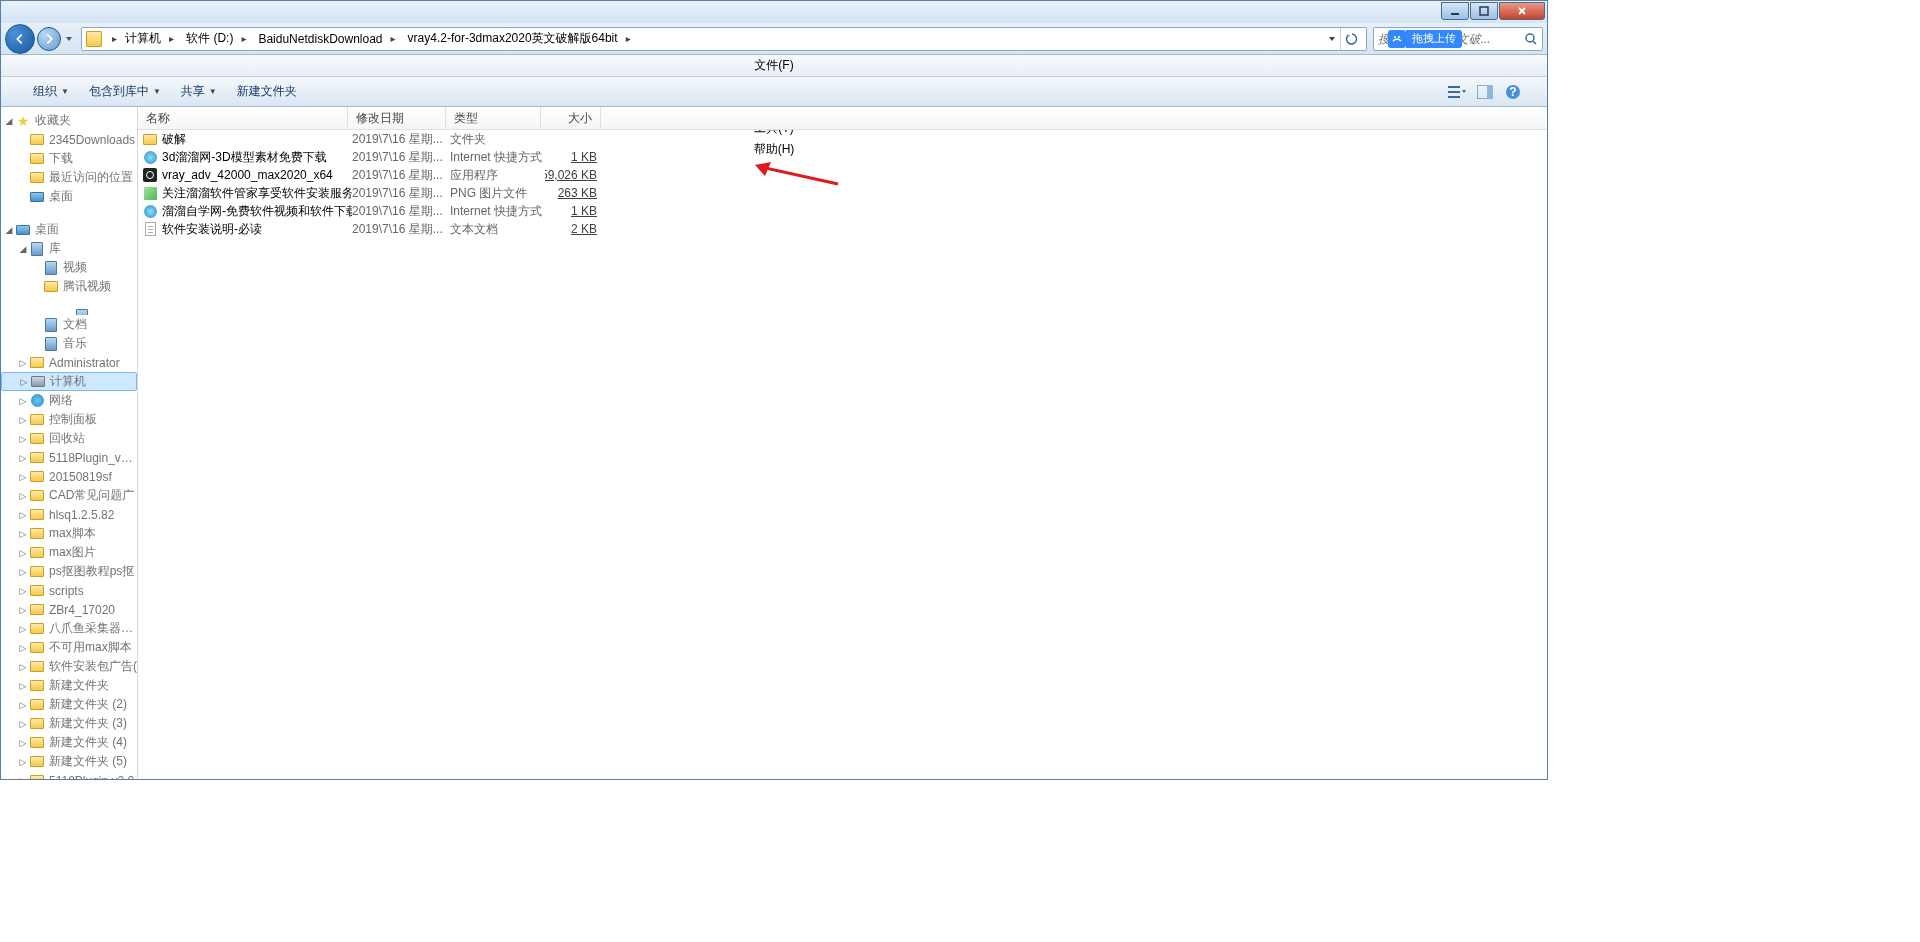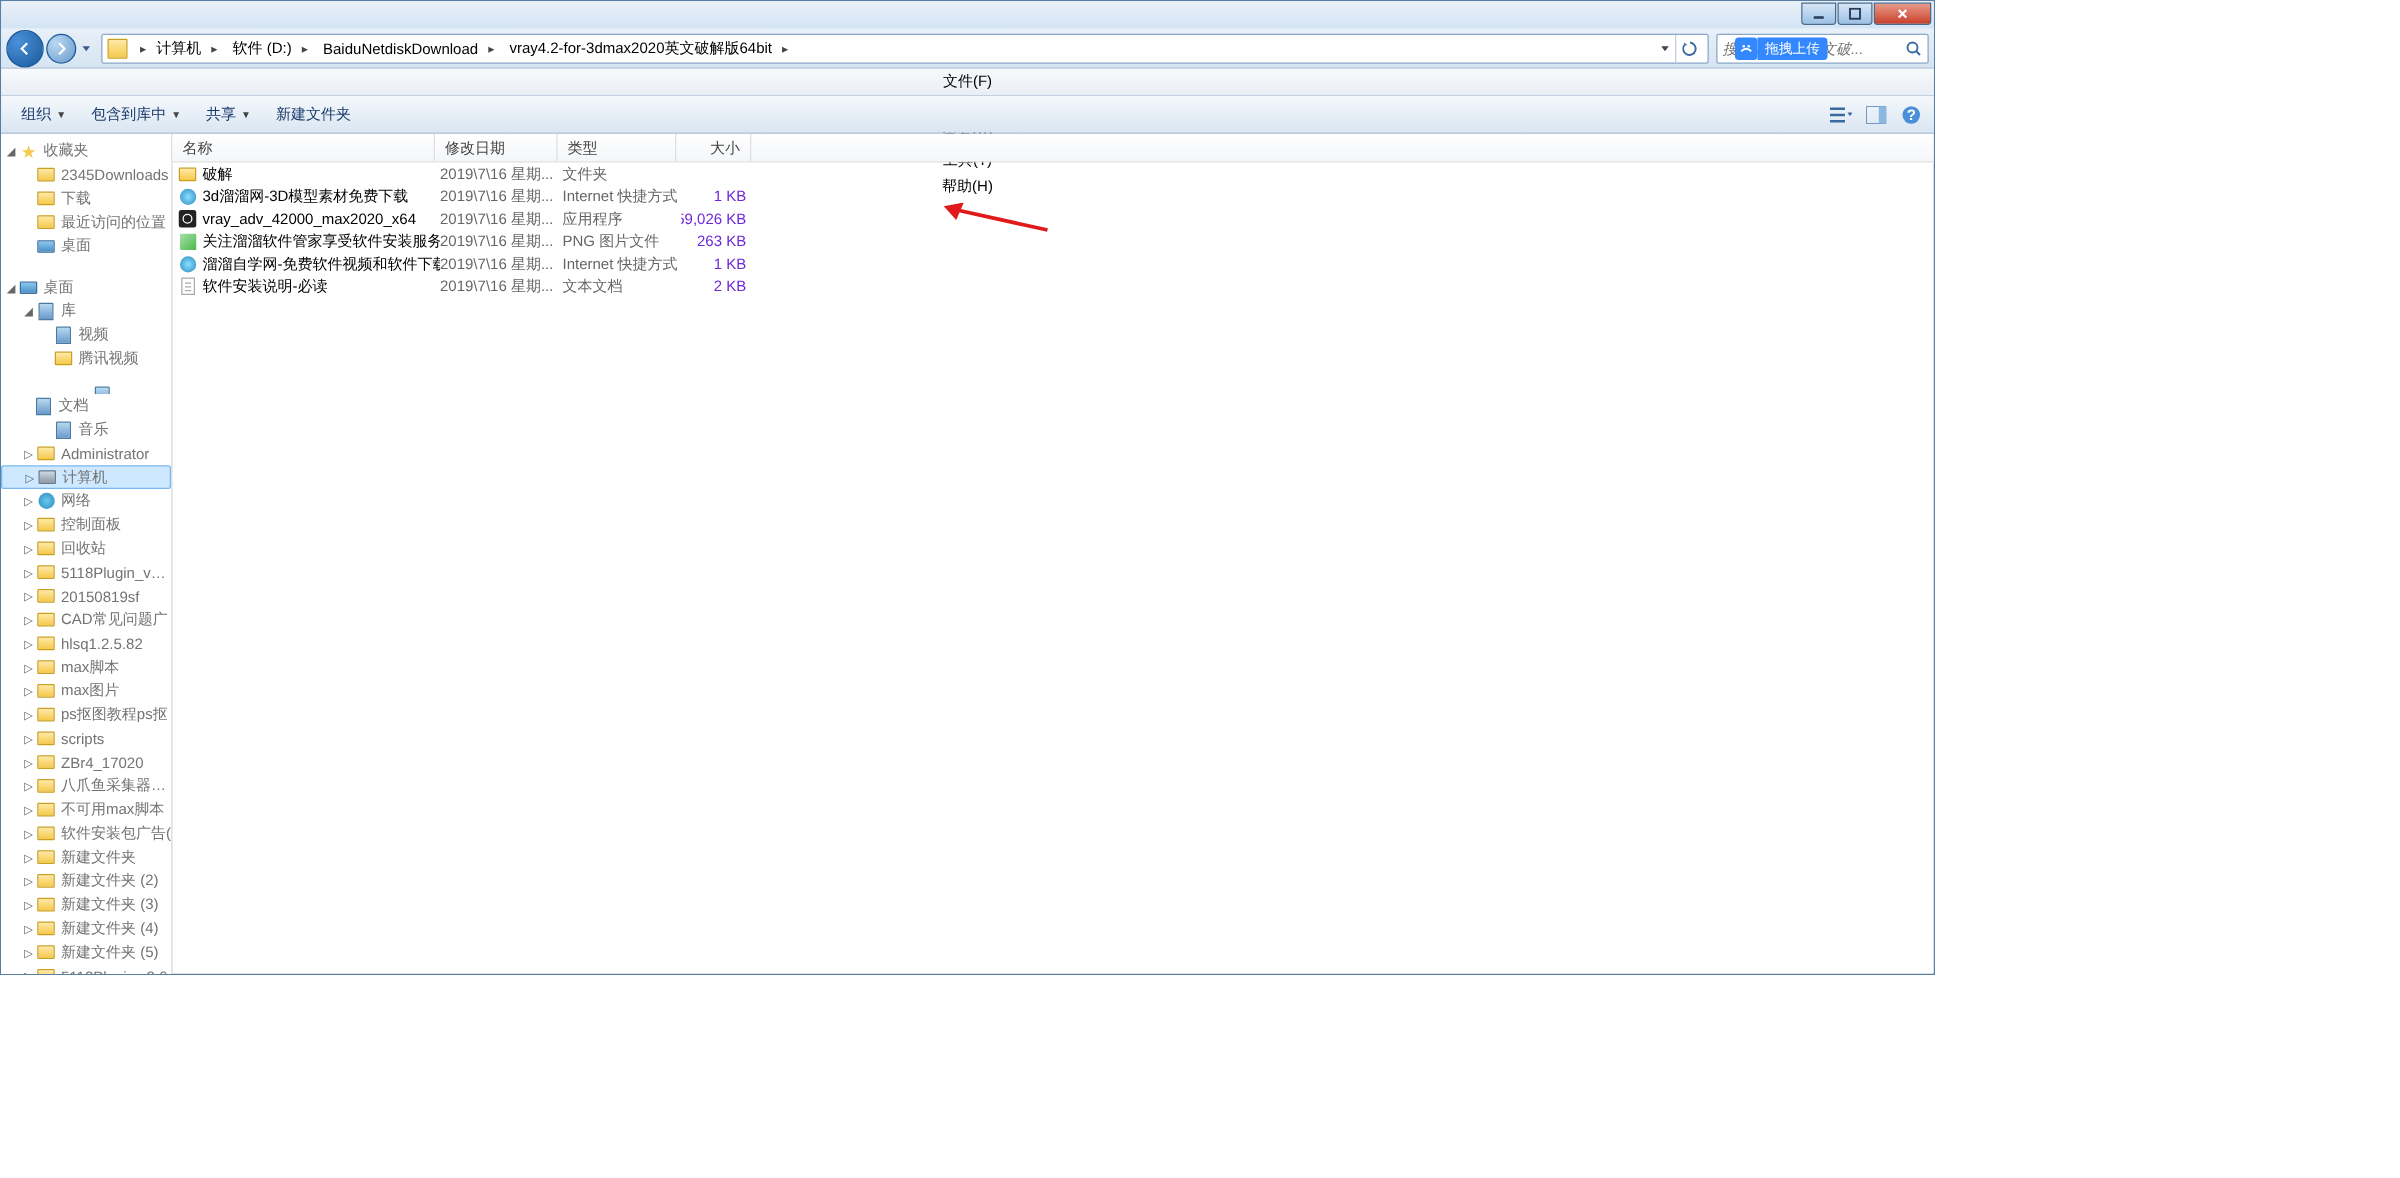--- a/index.html
+++ b/index.html
@@ -32,21 +32,21 @@
 .search-box input { border: none; outline: none; width: 100%; color: #777; font-style: italic; background: transparent; }
 .baidu-badge { position: absolute; left: 14px; top: 2px; width: 18px; height: 18px; background: #3388ff; border-radius: 3px; display: flex; align-items: center; justify-content: center; }
 .baidu-upload { position: absolute; left: 32px; top: 2px; height: 18px; padding: 0 6px; background: #3388ff; color: #fff; font-size: 11px; display: flex; align-items: center; border-radius: 0 3px 3px 0; }
 .search-mag { margin-left: auto; width: 16px; height: 16px; display: flex; align-items: center; justify-content: center; cursor: default; }
 
 
 .menubar { height: 22px; background: linear-gradient(to bottom, #f8fafc, #e8eef5); display: flex; align-items: center; padding: 0 4px; border-bottom: 1px solid #c0d0e0; flex-direction: column; }
 .menu-item { padding: 2px 8px; cursor: default; }
 
 
-.toolbar { height: 30px; background: linear-gradient(to bottom, #f4f8fc, #dae6f2); display: flex; align-items: center; padding: 0 6px; border-bottom: 1px solid #a0b8d0; }
+.toolbar { height: 30px; background: linear-gradient(to bottom, #f4f8fc, #dae6f2); display: flex; align-items: center; padding: 0 22px; border-bottom: 1px solid #a0b8d0; }
 .tb-btn { padding: 3px 10px; display: flex; align-items: center; cursor: default; color: #1a3a6a; }
 .tb-btn .dd { margin-left: 4px; font-size: 8px; color: #444; }
 .tb-spacer { flex: 1; }
 .tb-icon { width: 24px; height: 24px; display: flex; align-items: center; justify-content: center; cursor: default; margin-left: 4px; }
 
 
 .body-split { flex: 1; display: flex; overflow: hidden; }
 .sidebar { width: 137px; background: #fff; border-right: 1px solid #d8d8d8; overflow-y: auto; overflow-x: hidden; padding-top: 4px; }
 .tree-item { display: flex; align-items: center; height: 19px; padding-left: 2px; cursor: default; white-space: nowrap; overflow: hidden; }
 .tree-item.selected { background: #cde8ff; border: 1px solid #7ab8f0; border-radius: 2px; }
@@ -67,21 +67,21 @@
 .col-name { width: 210px; }
 .col-date { width: 98px; font-family: Liberation Serif, serif; }
 .col-type { width: 95px; }
 .col-size { width: 60px; justify-content: flex-end; padding-right: 8px; padding-left: 0; }
 .file-list { flex: 1; overflow: auto; }
 .file-row { height: 18px; display: flex; align-items: center; cursor: default; padding-left: 4px; }
 .cell { display: flex; align-items: center; overflow: hidden; white-space: nowrap; text-overflow: ellipsis; color: #000; }
 .cell.c-name { width: 210px; }
 .cell.c-date { width: 98px; color: #666; }
 .cell.c-type { width: 95px; color: #666; }
-.cell.c-size { width: 60px; color: #6d28d9; justify-content: flex-end; padding-right: 8px; }
+.cell.c-size { width: 60px; color: #404040; justify-content: flex-end; padding-right: 8px; text-decoration: underline; }
 .f-icon { width: 16px; height: 16px; margin-right: 4px; flex-shrink: 0; display: flex; align-items: center; justify-content: center; }
 .icon-exe { background: #222; width: 14px; height: 14px; border-radius: 2px; display: flex; align-items: center; justify-content: center; }
 .icon-exe::after { content: ""; width: 6px; height: 6px; border: 1.5px solid #fff; border-radius: 50%; }
 .icon-url { background: radial-gradient(circle, #8ae0ff, #2a88c0); width: 13px; height: 13px; border-radius: 50%; }
 .icon-png { background: linear-gradient(135deg, #a8e0a8, #4ab84a); width: 13px; height: 13px; border-radius: 1px; }
 .icon-txt { background: #fff; border: 1px solid #aaa; width: 11px; height: 14px; position: relative; }
 .icon-txt::before { content: ""; position: absolute; top: 3px; left: 2px; right: 2px; height: 1px; background: #aaa; box-shadow: 0 3px 0 #aaa, 0 6px 0 #aaa; }
 
 
 .arrow-annot { position: absolute; top: 55px; left: 615px; pointer-events: none; }
@@ -295,21 +295,21 @@
           </span>
           <span class="ti-label">腾讯视频</span>
         </div>
         <div class="tree-item" style="padding-left: 30px; flex-direction: column;">
           <span class="tree-exp"></span>
           <span class="ti-icon">
             <span class="icon-lib"></span>
           </span>
           <span class="ti-label">图片</span>
         </div>
-        <div class="tree-item" style="padding-left: 14px;">
+        <div class="tree-item" style="padding-left: 30px;">
           <span class="tree-exp"></span>
           <span class="ti-icon">
             <span class="icon-lib"></span>
           </span>
           <span class="ti-label">文档</span>
         </div>
         <div class="tree-item" style="padding-left: 30px;">
           <span class="tree-exp"></span>
           <span class="ti-icon">
             <span class="icon-lib"></span>

